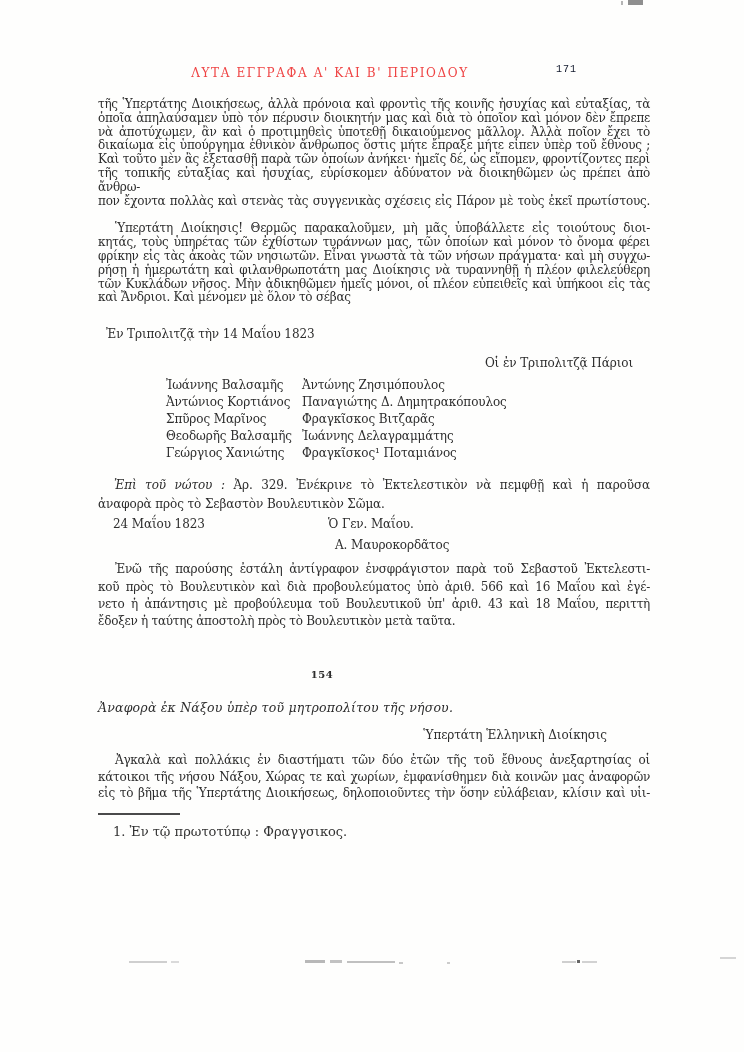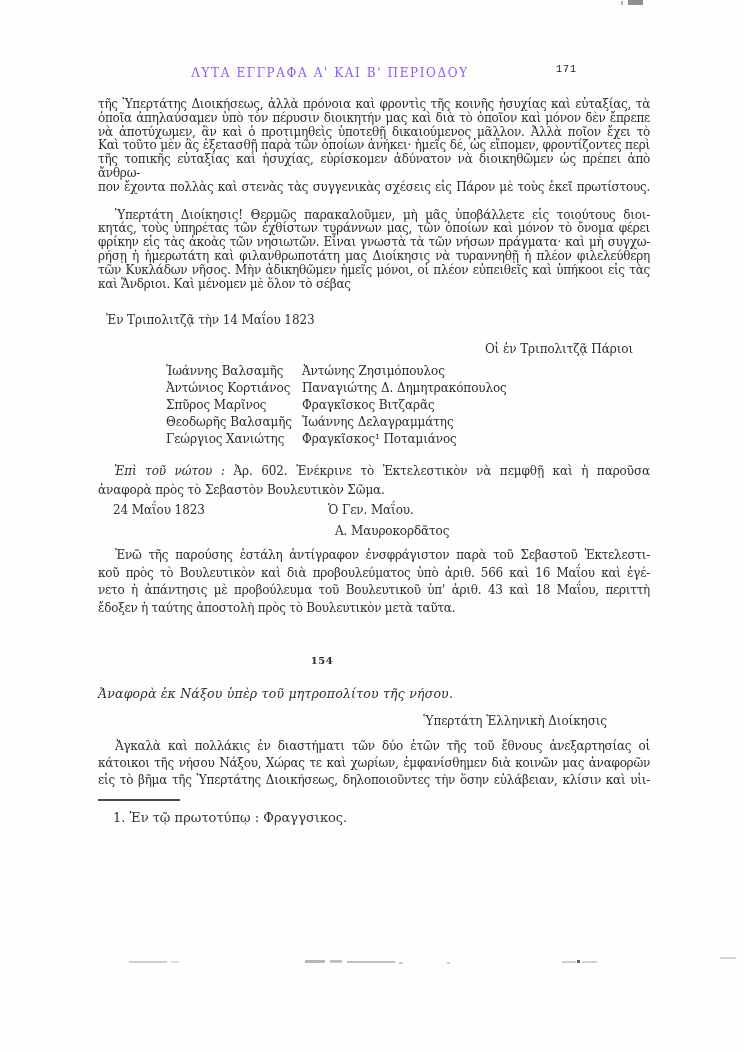--- a/index.html
+++ b/index.html
@@ -8,21 +8,21 @@
     background:#fefefd; font-family:"DejaVu Serif", serif; color:#2d2d2d;
   }
   .text-col {
     position:absolute; left:98px; top:0; width:552px;
     font-size:12px; letter-spacing:-0.1px;
   }
   
   .hdr { margin-top:66px; height:15px; position:relative; }
   .hdr-title {
     position:absolute; left:232px; transform:translateX(-50%);
-    letter-spacing:1.6px; white-space:nowrap; font-size:12px; color:#8b5cf6;
+    letter-spacing:1.6px; white-space:nowrap; font-size:12px; color:#ef4444;
   }
   .hdr-num { position:absolute; left:458px; top:-2px; font-size:10px; letter-spacing:1px; color:#0f172a;font-family:Liberation Mono, monospace; }
 
   
   .para .tline { text-align:justify; text-align-last:justify; letter-spacing:-0.25px; }
   .para .tline:last-child { text-align-last:left; }
   .para.justify-all .tline:last-child { text-align-last:justify; }
   .indent-first .tline:first-child { text-indent:17px; }
 
   .body-lh .tline { line-height:13.8px; }
@@ -94,20 +94,21 @@
 
     <div class="hdr">
       <span class="hdr-title">ΛΥΤΑ ΕΓΓΡΑΦΑ Α' ΚΑΙ Β' ΠΕΡΙΟΔΟΥ</span>
       <span class="hdr-num">171</span>
     </div>
 
     <div id="para-continuation" class="para body-lh justify-all">
         <div class="tline">τῆς Ὑπερτάτης Διοικήσεως, ἀλλὰ πρόνοια καὶ φροντὶς τῆς κοινῆς ἡσυχίας καὶ εὐταξίας, τὰ</div>
         <div class="tline">ὁποῖα ἀπηλαύσαμεν ὑπὸ τὸν πέρυσιν διοικητήν μας καὶ διὰ τὸ ὁποῖον καὶ μόνον δὲν ἔπρεπε</div>
         <div class="tline">νὰ ἀποτύχωμεν, ἂν καὶ ὁ προτιμηθεὶς ὑποτεθῇ δικαιούμενος μᾶλλον. Ἀλλὰ ποῖον ἔχει τὸ</div>
+        <div class="tline">δικαίωμα εἰς ὑπούργημα ἐθνικὸν ἄνθρωπος ὅστις μήτε ἔπραξε μήτε εἶπεν ὑπὲρ τοῦ ἔθνους ;</div>
         <div class="tline">Καὶ τοῦτο μὲν ἂς ἐξετασθῇ παρὰ τῶν ὁποίων ἀνήκει· ἡμεῖς δέ, ὡς εἴπομεν, φροντίζοντες περὶ</div>
         <div class="tline">τῆς τοπικῆς εὐταξίας καὶ ἡσυχίας, εὑρίσκομεν ἀδύνατον νὰ διοικηθῶμεν ὡς πρέπει ἀπὸ ἄνθρω-</div>
         <div class="tline">πον ἔχοντα πολλὰς καὶ στενὰς τὰς συγγενικὰς σχέσεις εἰς Πάρον μὲ τοὺς ἐκεῖ πρωτίστους.</div>
       </div>
 
     <div id="para-appeal" class="para body-lh indent-first">
         <div class="tline">Ὑπερτάτη Διοίκησις! Θερμῶς παρακαλοῦμεν, μὴ μᾶς ὑποβάλλετε εἰς τοιούτους διοι-</div>
         <div class="tline">κητάς, τοὺς ὑπηρέτας τῶν ἐχθίστων τυράννων μας, τῶν ὁποίων καὶ μόνον τὸ ὄνομα φέρει</div>
         <div class="tline">φρίκην εἰς τὰς ἀκοὰς τῶν νησιωτῶν. Εἶναι γνωστὰ τὰ τῶν νήσων πράγματα· καὶ μὴ συγχω-</div>
         <div class="tline">ρήσῃ ἡ ἡμερωτάτη καὶ φιλανθρωποτάτη μας Διοίκησις νὰ τυραννηθῇ ἡ πλέον φιλελεύθερη</div>
@@ -132,21 +133,21 @@
           <div class="tline">Παναγιώτης Δ. Δημητρακόπουλος</div>
           <div class="tline">Φραγκῖσκος Βιτζαρᾶς</div>
           <div class="tline">Ἰωάννης Δελαγραμμάτης</div>
           <div class="tline">Φραγκῖσκος¹ Ποταμιάνος</div>
         </div>
     </div>
 
     <div class="endorse">
       <div class="tline endorse-l1">
         <span class="ital">Ἐπὶ τοῦ νώτου :</span>
-        <span>Ἀρ. 602. Ἐνέκρινε τὸ Ἐκτελεστικὸν νὰ πεμφθῇ καὶ ἡ παροῦσα</span>
+        <span>Ἀρ. 329. Ἐνέκρινε τὸ Ἐκτελεστικὸν νὰ πεμφθῇ καὶ ἡ παροῦσα</span>
       </div>
       <div class="tline">ἀναφορὰ πρὸς τὸ Σεβαστὸν Βουλευτικὸν Σῶμα.</div>
     </div>
 
     <div class="secretary-row">
       <span class="end-date">24 Μαΐου 1823</span>
       <span class="sec-title">Ὁ Γεν. Μαΐου.</span>
     </div>
     <div class="sec-name">Α. Μαυροκορδᾶτος</div>
 

